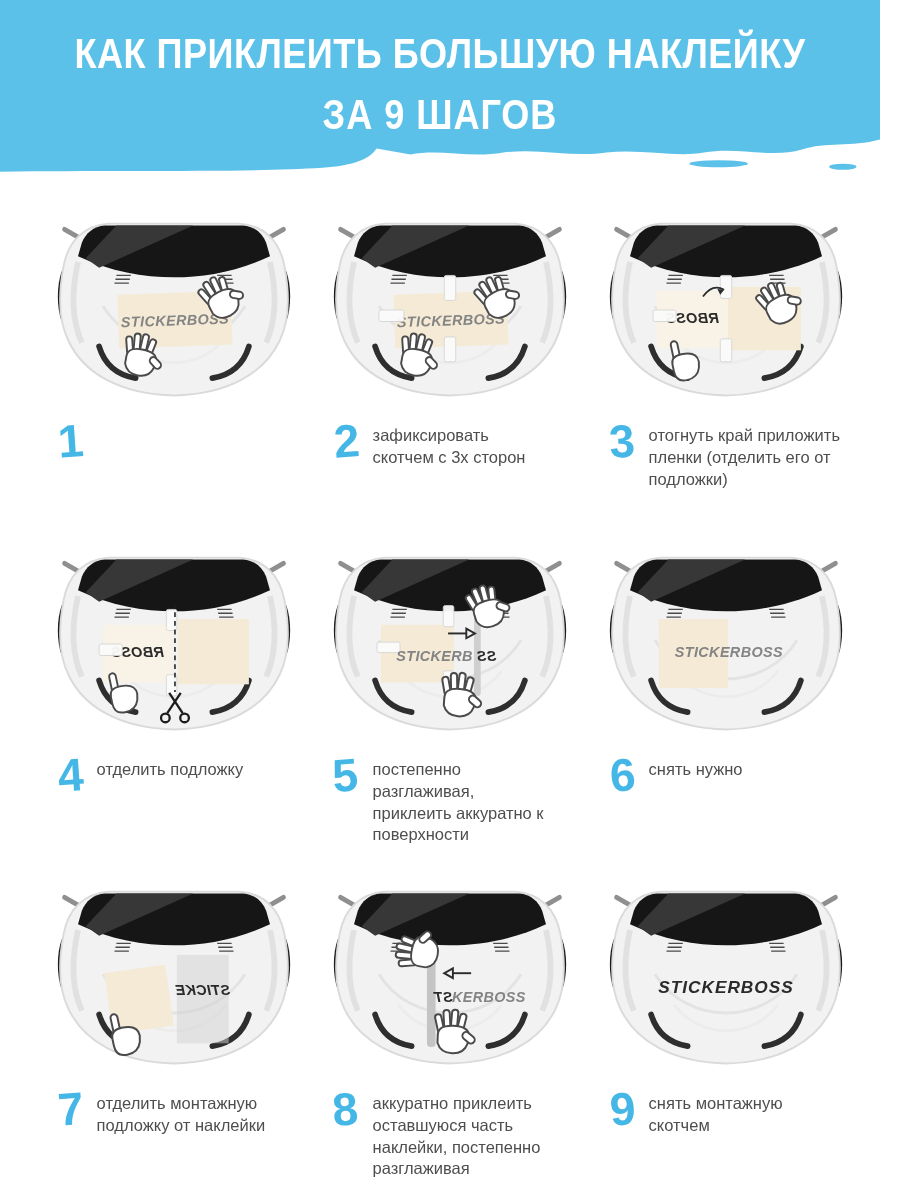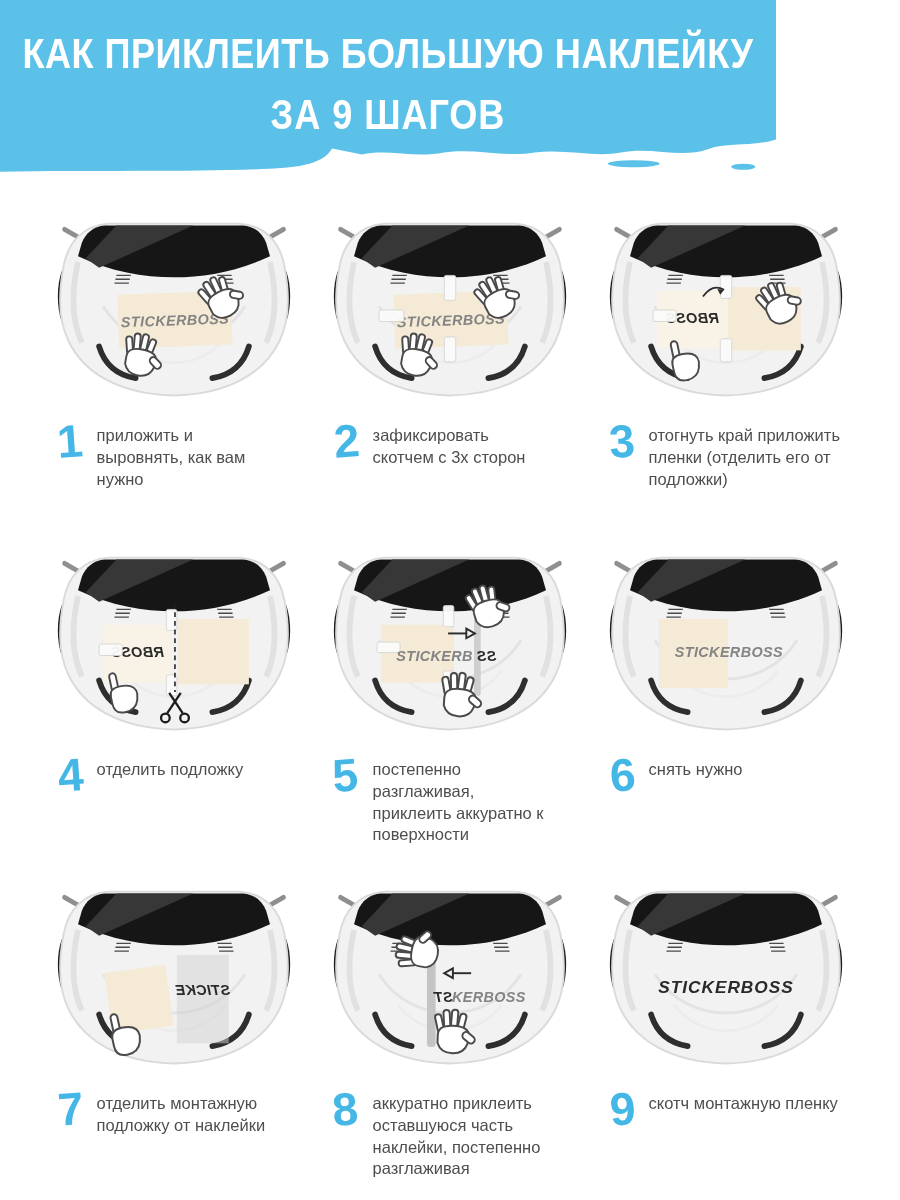--- a/index.html
+++ b/index.html
@@ -9,21 +9,21 @@
     --beige:#f4ead6;
     --beige-light:#f8f3e6;
     --stk-gray:#848484;
     --stk-dark:#2a2a2a;
   }
   *{margin:0;padding:0;box-sizing:border-box;}
   html,body{width:900px;background:#ffffff;font-family:"Liberation Sans",sans-serif;}
   body{height:1200px;overflow:hidden;}
 
   
-  .banner{position:relative;width:776px;height:192px;}
+  .banner{position:relative;width:880px;height:192px;}
   .banner-svg{position:absolute;left:0;top:0;width:100%;height:100%;}
   .banner-title{position:absolute;left:0;top:34px;width:100%;text-align:center;color:#ffffff;
     font-weight:700;transform:scale(.95,1.12);}
   .banner-title .l1{font-size:38px;letter-spacing:.5px;line-height:1.25;}
   .banner-title .l2{font-size:38px;letter-spacing:1px;margin-top:8px;}
 
   
   .grid{display:grid;grid-template-columns:repeat(3,1fr);column-gap:12px;padding:22px 42px 0 42px;}
   .cell{height:334px;display:flex;flex-direction:column;align-items:center;}
   svg.car{width:256px;height:192px;display:block;}
@@ -127,21 +127,20 @@
       </g>
       <g transform="translate(178 86) rotate(-28) scale(1.25)">
         <use href="#hand-flat" x="-20" y="-20" width="40" height="40"></use>
       </g>
       <g transform="translate(96 146) rotate(10) scale(1.25)">
         <use href="#hand-flat" x="-20" y="-20" width="40" height="40"></use>
       </g>
     </svg>
     <div class="caption">
       <div class="step-num">1</div>
-      <div class="step-text">приложить и выровнять, как вам нужно</div>
     </div>
   </section>
 
   <section class="cell">
     <svg class="car" viewBox="0 0 260 200">
       <use href="#car-base"></use>
       <g transform="rotate(-2 130 110)">
         <rect x="72" y="82" width="118" height="56" class="beige"></rect>
         <text x="131" y="116" class="stk">STICKERBOSS</text>
       </g>
@@ -307,17 +306,17 @@
     </div>
   </section>
 
   <section class="cell">
     <svg class="car" viewBox="0 0 260 200">
       <use href="#car-base"></use>
       <text x="130" y="116" class="stk stk-dark stk-big">STICKERBOSS</text>
     </svg>
     <div class="caption">
       <div class="step-num">9</div>
-      <div class="step-text">скотч монтажную пленку</div>
+      <div class="step-text">снять монтажную скотчем</div>
     </div>
   </section>
 
 </main>
 
 </body></html>

